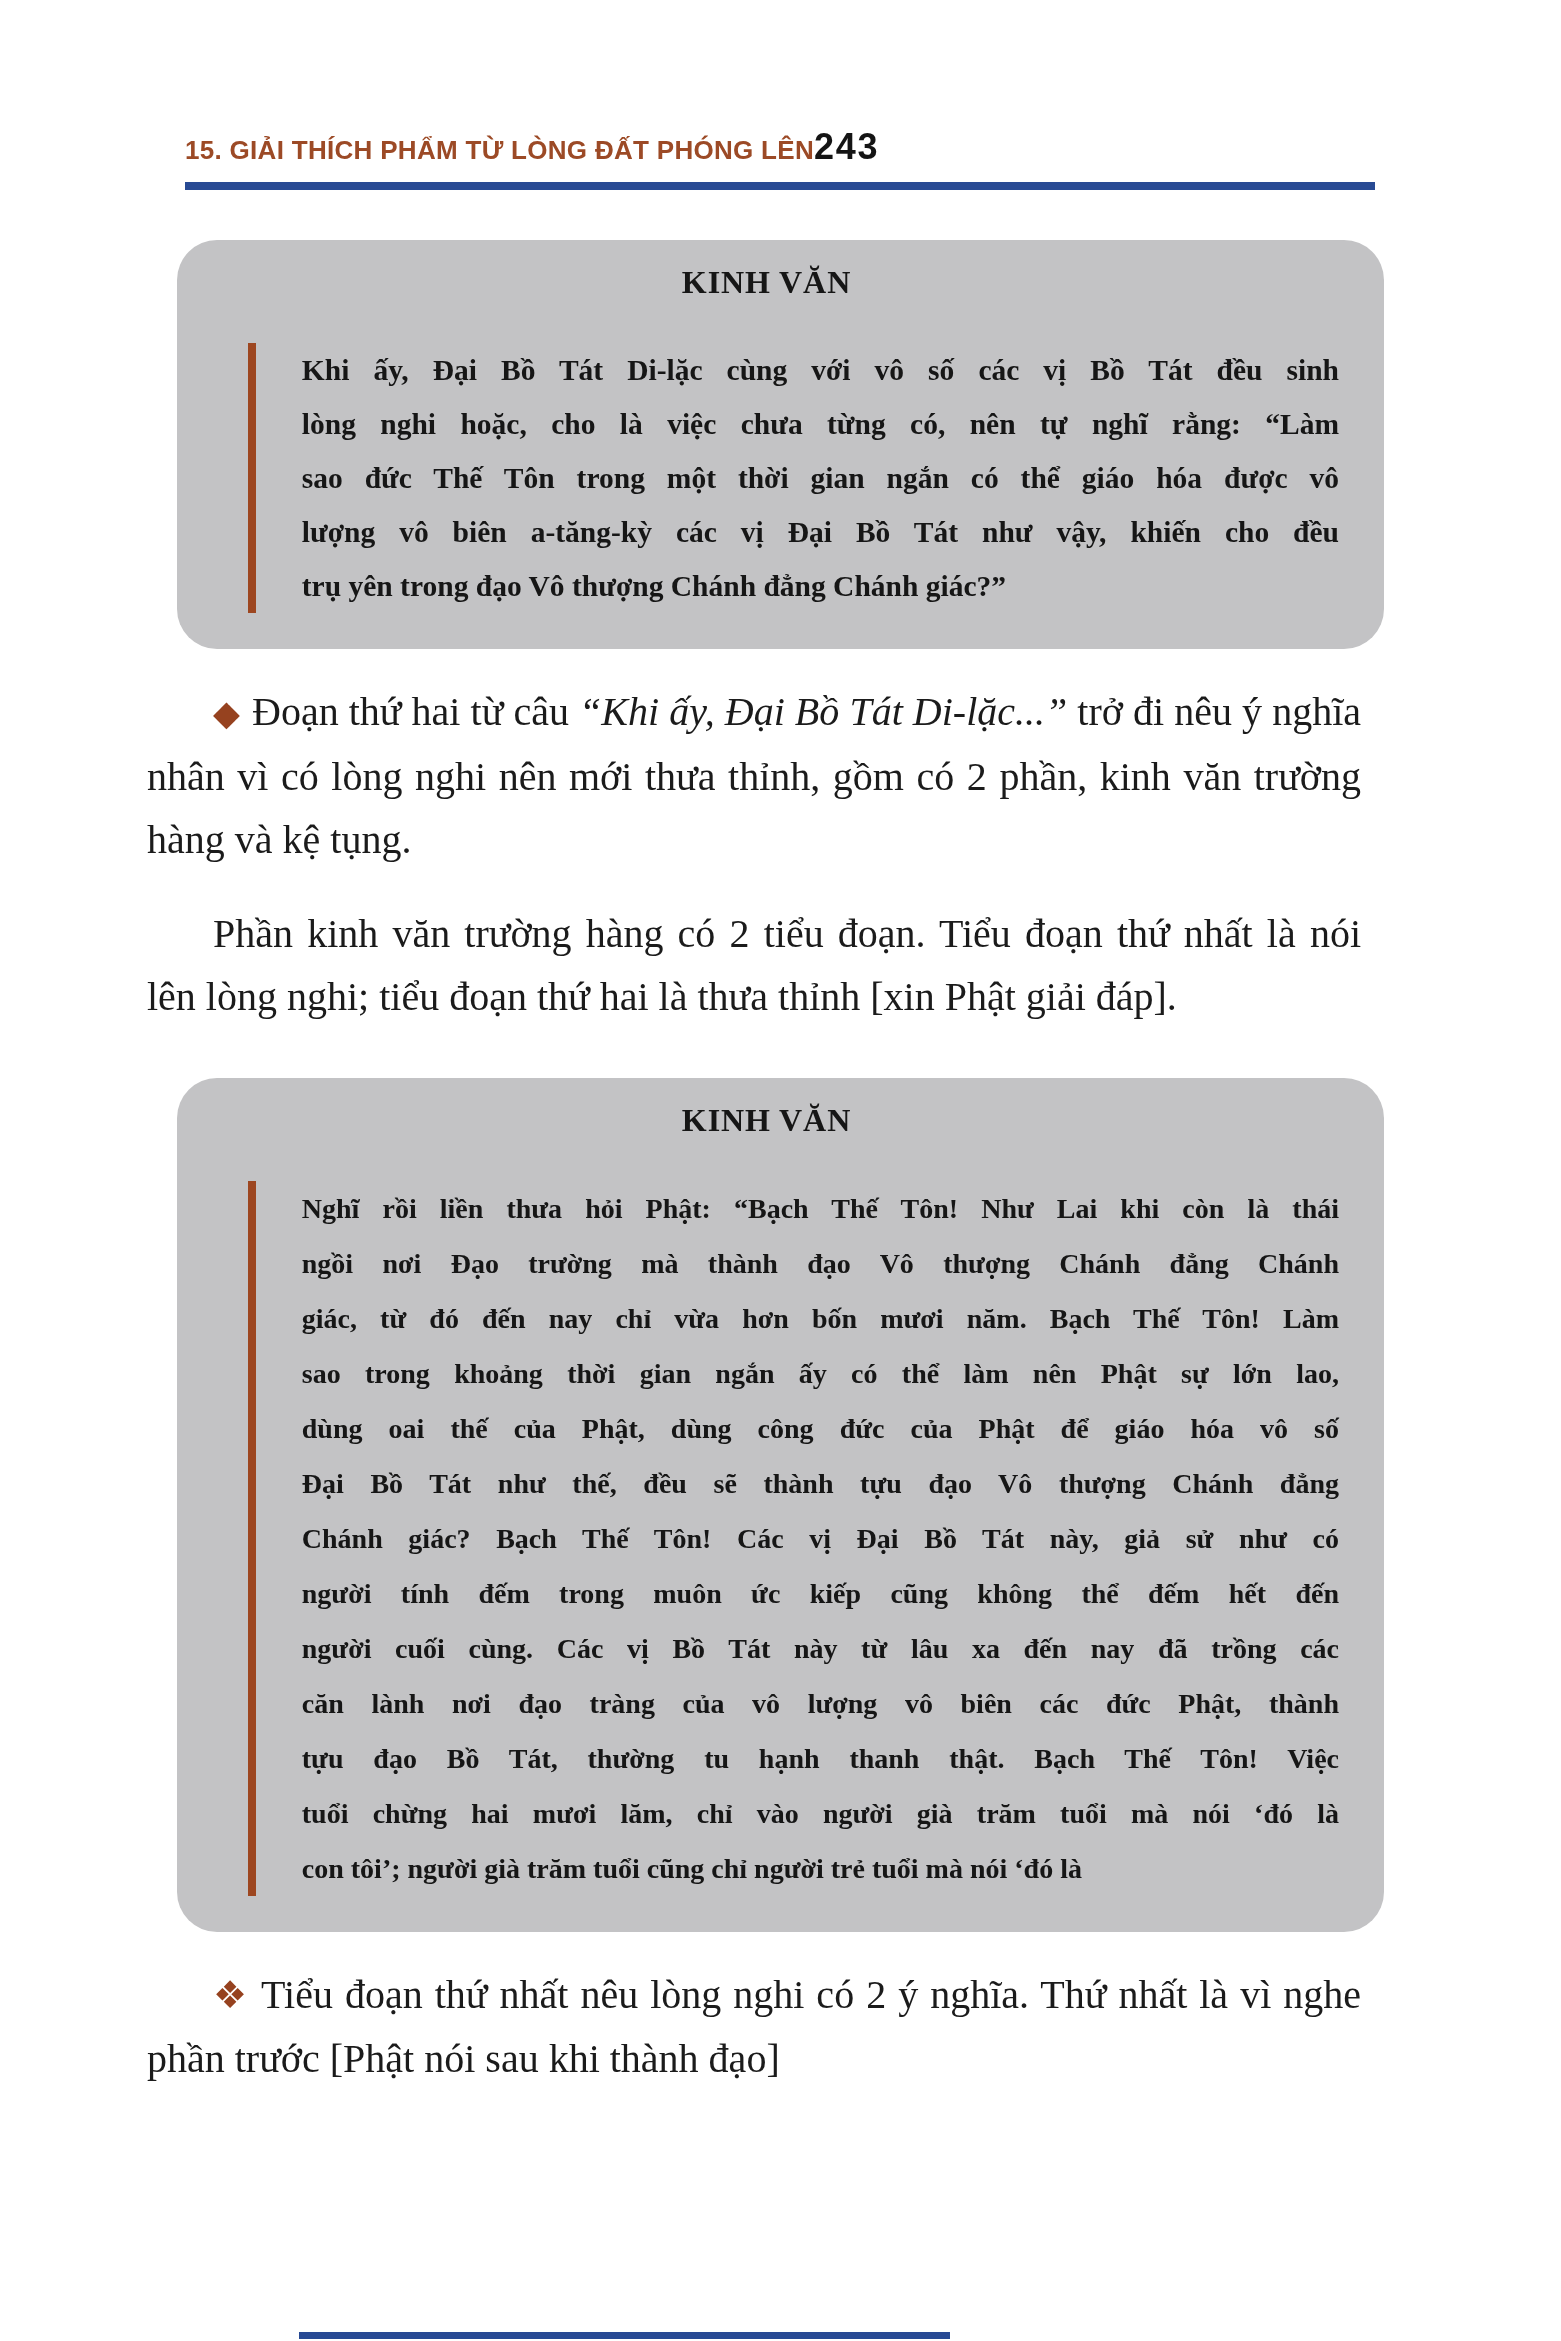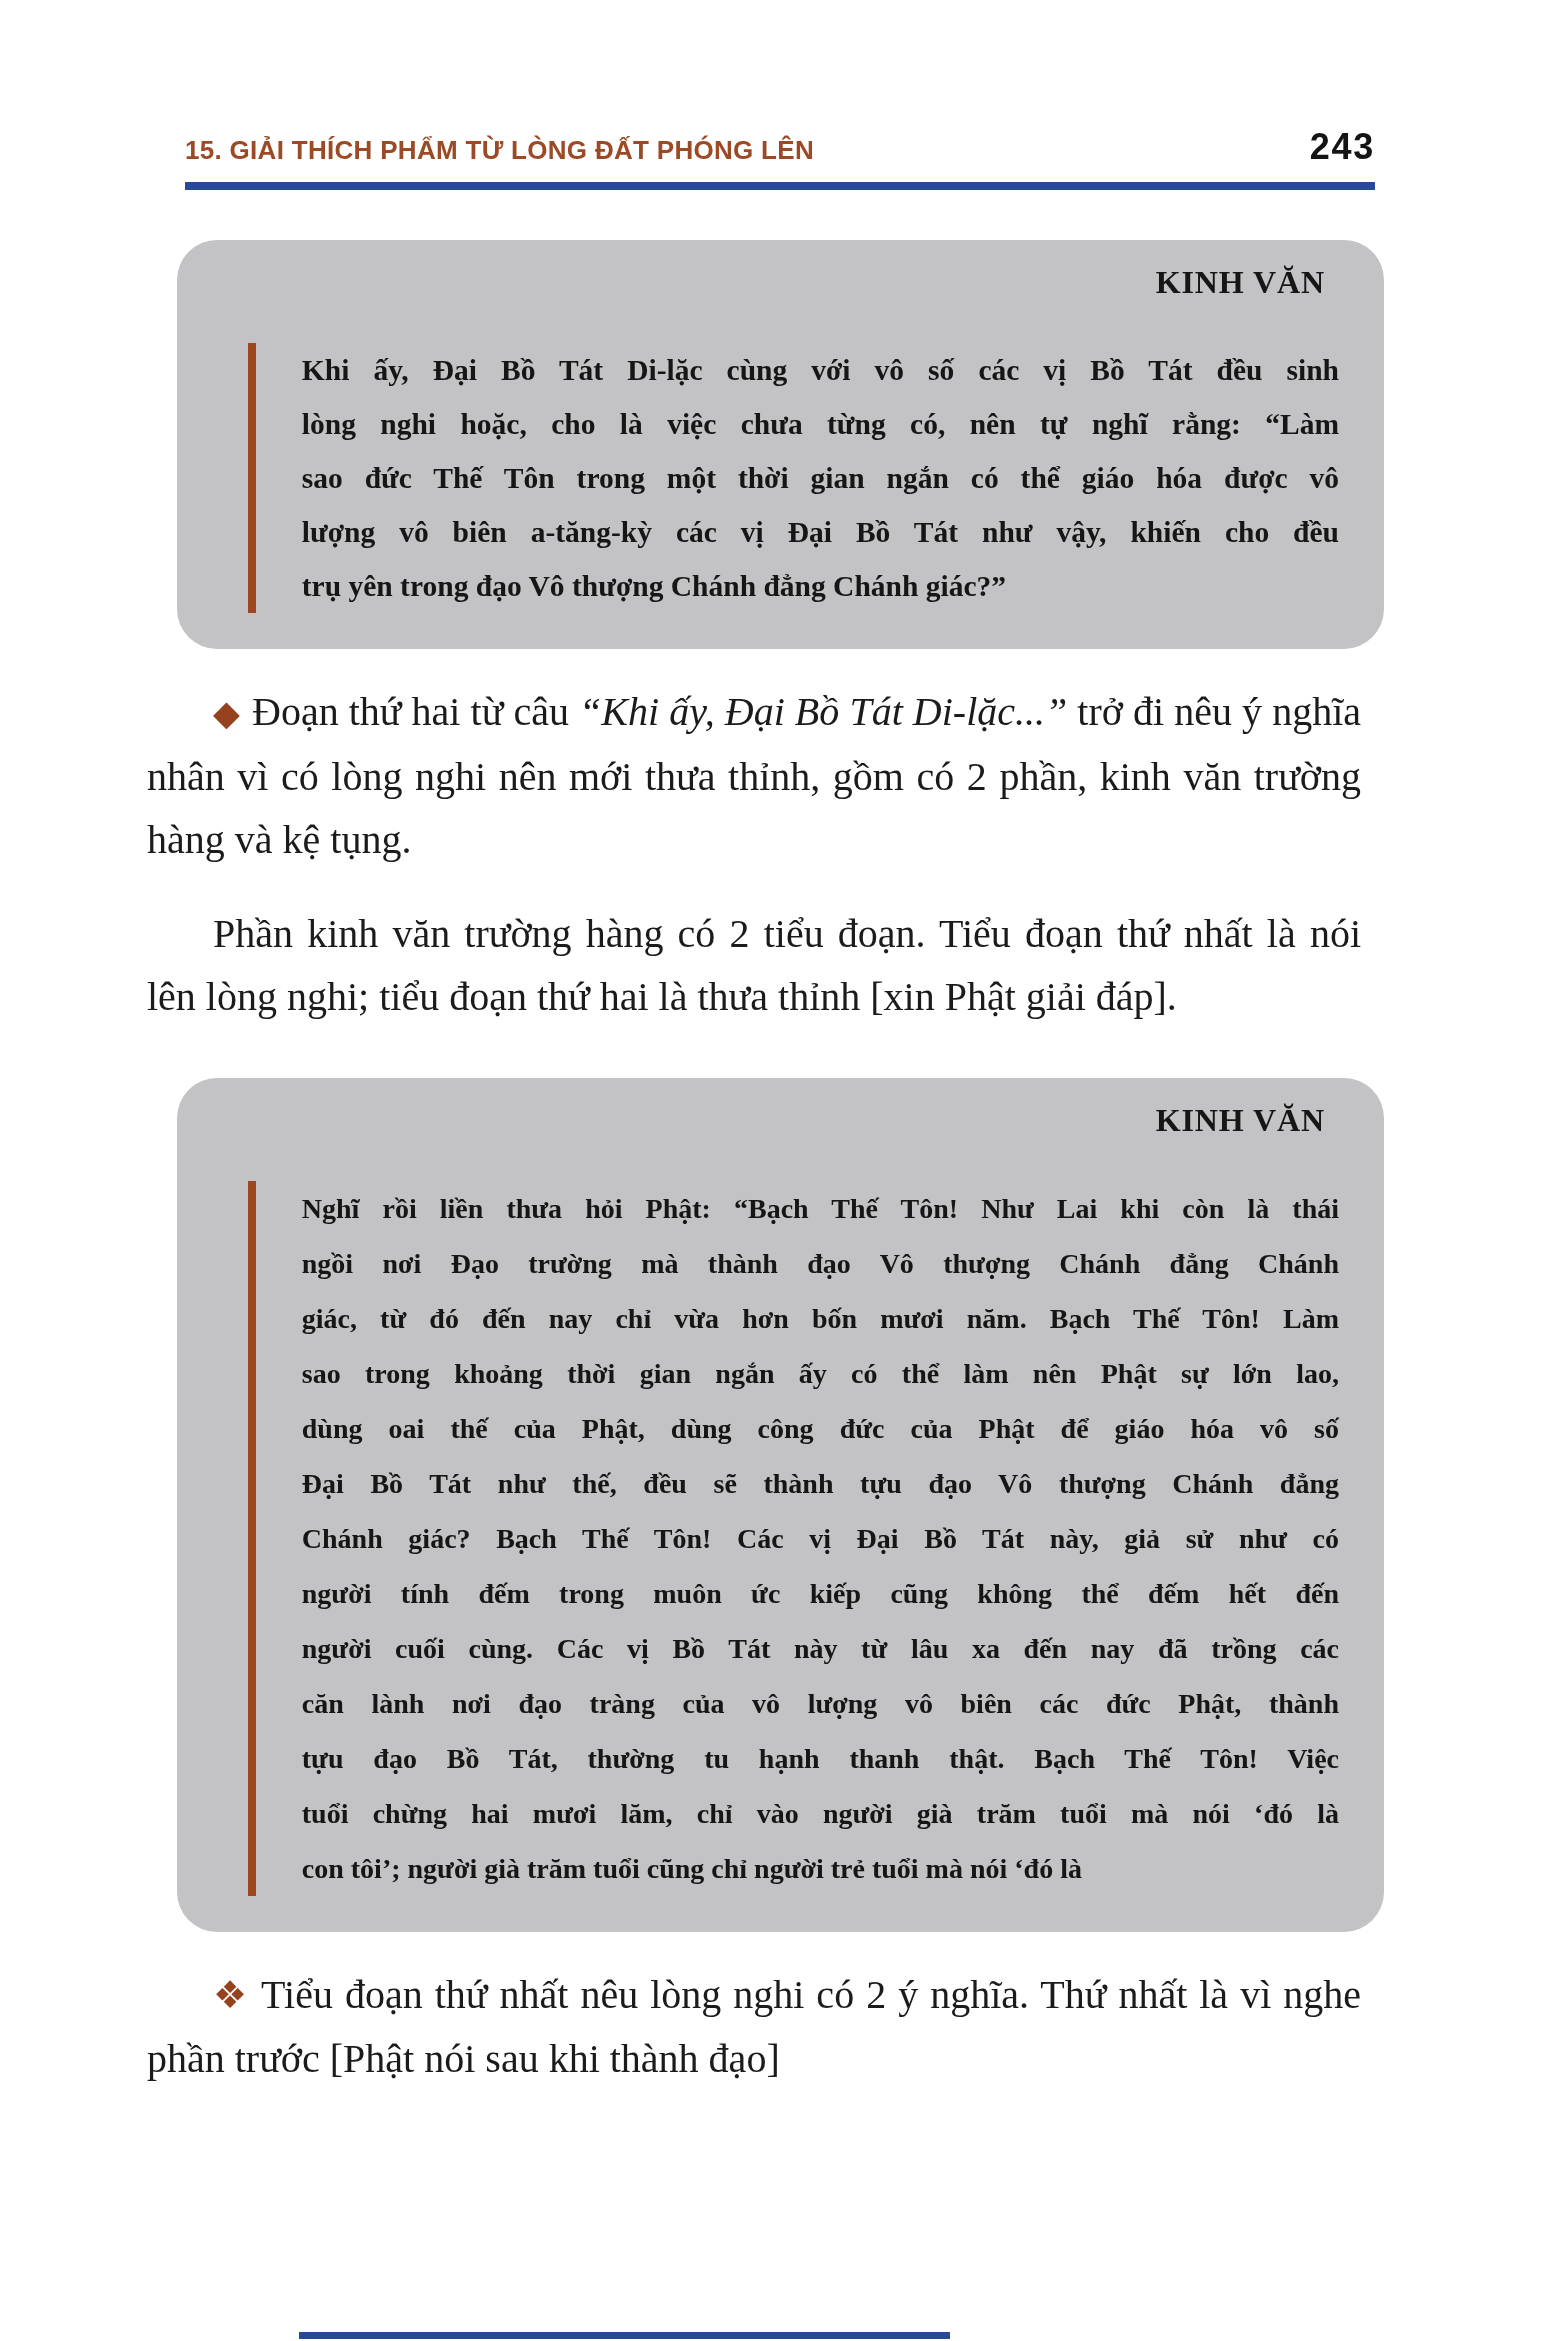--- a/index.html
+++ b/index.html
@@ -7,21 +7,21 @@
     position:relative;
     width:1561px; height:2342px;
     background:#ffffff;
     font-family:"Liberation Serif", serif;
     color:#1b1b1b;
     overflow:hidden;
   }
 
   
   .runhead {
-    display:flex; justify-content:space-between; align-items:baseline;
+    display:flex; align-items:baseline;
     margin:126px 186px 0 185px;
   }
   .chapter-title {
     font-family:"Liberation Sans", sans-serif;
     font-weight:bold; font-size:26px; letter-spacing:0.3px;
     color:#9c4a26;
   }
   .page-number {
     font-family:"Liberation Sans", sans-serif;
     font-weight:bold; font-size:36px; letter-spacing:1.7px;
@@ -33,21 +33,21 @@
   }
 
   
   .kv-box {
     background:#c3c3c5;
     border-radius:40px;
     margin:50px 177px 0 177px;
     padding:24px 45px 36px 31px;
   }
   .kv-title {
-    text-align:right;
+    text-align:center;
     font-weight:bold; font-size:32px; letter-spacing:0.9px;
     color:#161616;
     padding-right:14px; 
   }
   .quote { display:flex; margin-top:42px;margin-left:40px; }
   .qbar { width:7.8px; background:#9d4620; flex:0 0 7.8px; }
   .qtext {
     flex:1; padding-left:46px;
     font-weight:bold;
     color:#161616;

